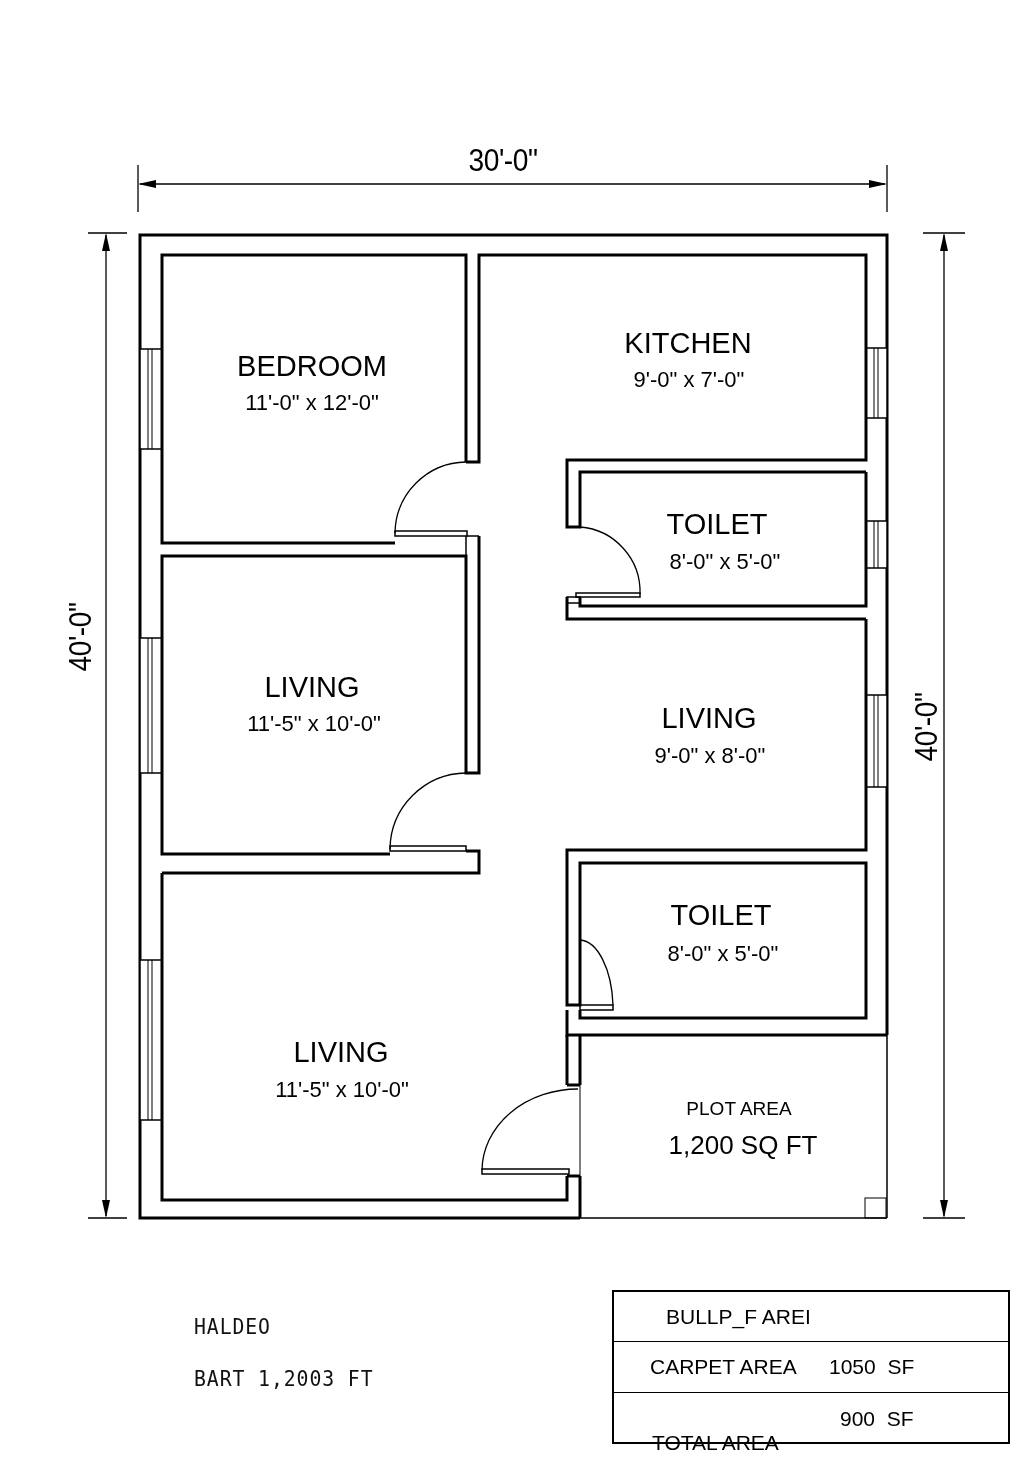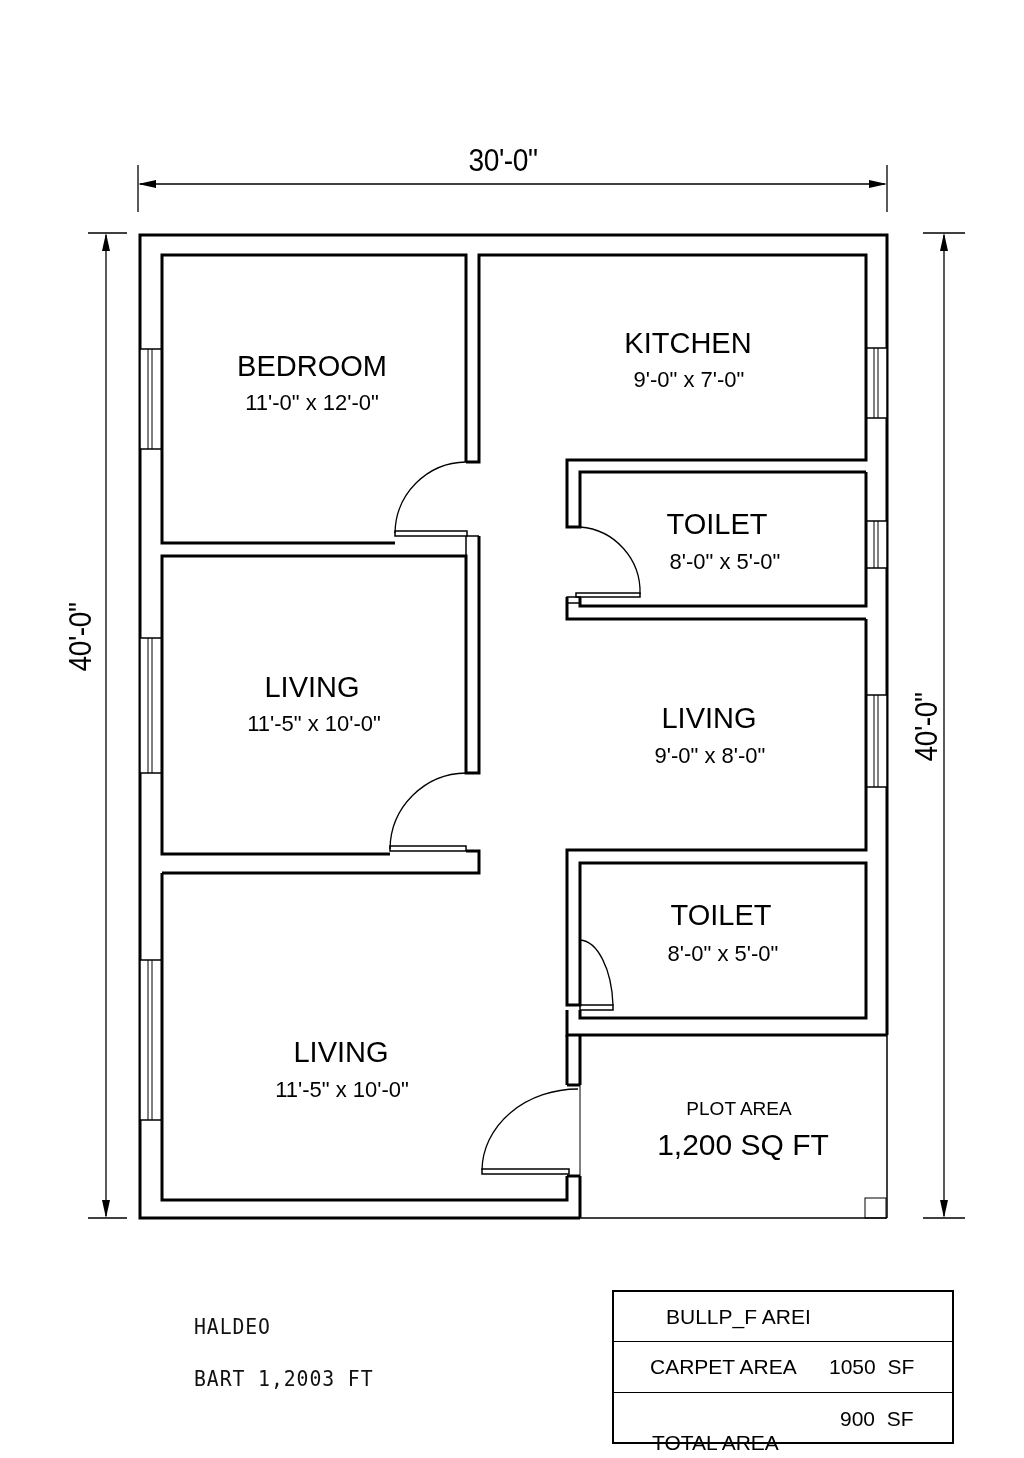--- a/index.html
+++ b/index.html
@@ -12,23 +12,23 @@
     .win { fill: #fff; stroke: #000; stroke-width: 1.5; }
     .winline { stroke: #000; stroke-width: 1; }
     .dim { stroke: #000; stroke-width: 1.3; fill: none; }
     .arrow { fill: #000; }
     .txt { position: absolute; color: #000; white-space: nowrap; transform: translate(-50%, -50%); line-height: 1; }
     .dimtxt { font-size: 32px; font-family: "Liberation Sans", sans-serif; letter-spacing: -0.5px; transform: translate(-50%, -50%) scaleX(0.88); }
     .rot { transform: translate(-50%, -50%) rotate(-90deg) scaleX(0.88); }
     .room-name { font-size: 29px; }
     .room-size { font-size: 22px; }
     .plot-name { font-size: 19px; }
-    .plot-size { font-size: 30px; }
+    .plot-size { font-size: 26px; }
     .note { position: absolute; font-family: "DejaVu Sans Mono", monospace; font-size: 22px; letter-spacing: 1px; color: #111; white-space: nowrap; transform: scaleX(0.9); transform-origin: left center; }
-    .area-table { position: absolute; left: 612px; top: 1290px; width: 342px; height: 154px; border: 2px solid #000; box-sizing: border-box; }
+    .area-table { position: absolute; left: 612px; top: 1290px; width: 398px; height: 154px; border: 2px solid #000; box-sizing: border-box; }
     .area-row { position: absolute; left: 0; width: 100%; border-bottom: 1.5px solid #000; box-sizing: border-box; font-size: 21px; display: flex; align-items: center; }
     .area-row.last { border-bottom: none; }
     .area-row span { position: absolute; }
   </style>
 </head>
 <body>
 
 <svg id="plan" viewBox="0 0 1024 1458" xmlns="http://www.w3.org/2000/svg">
 
   <g>

